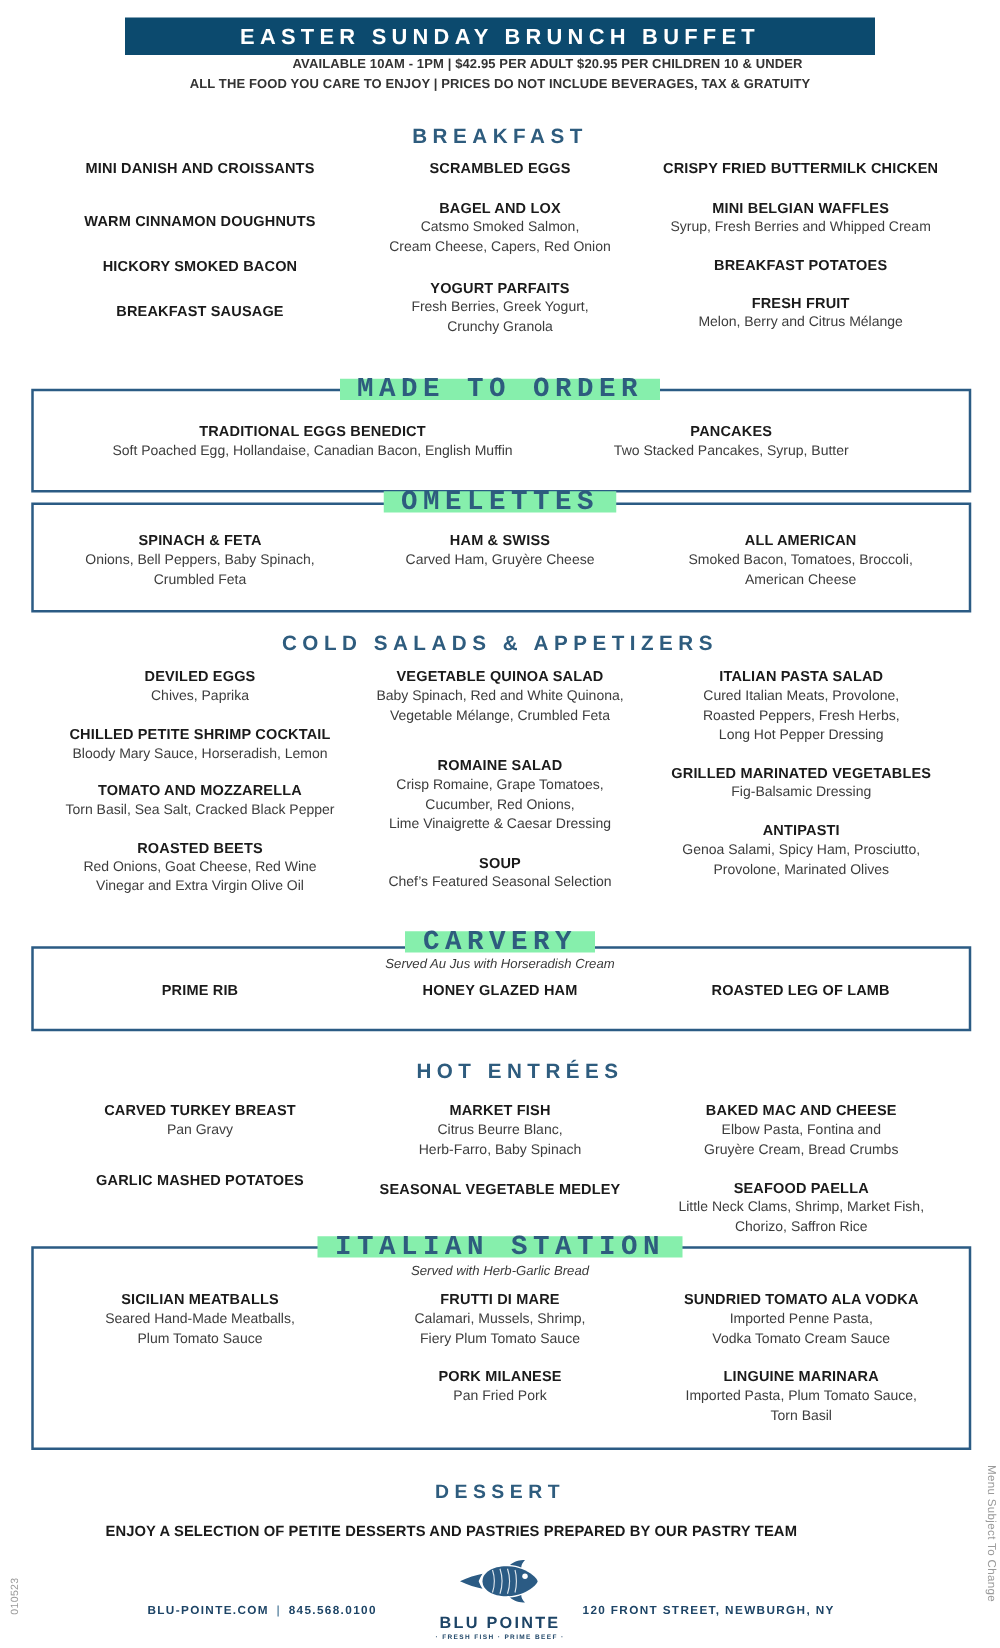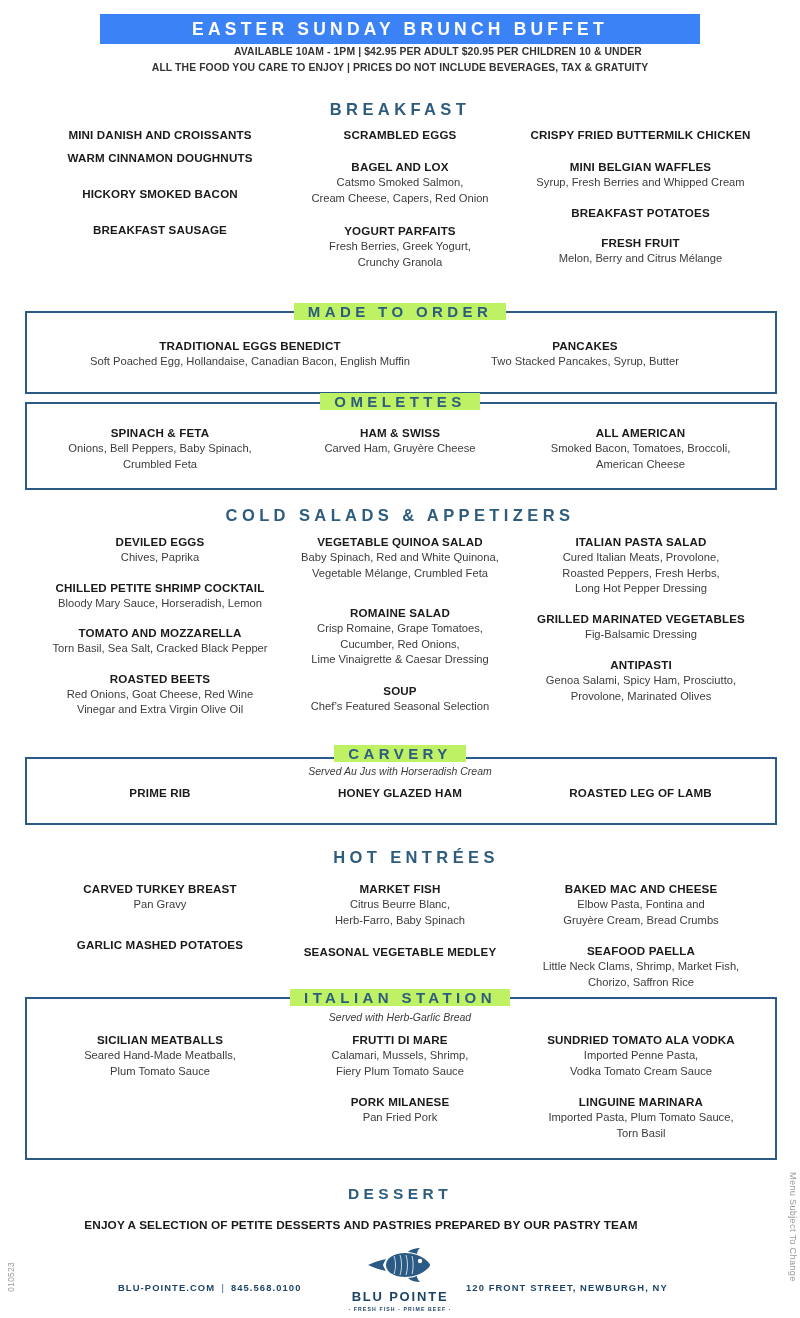--- a/index.html
+++ b/index.html
@@ -21,21 +21,21 @@
     overflow: hidden;
   }
 
   
   .title-bar {
     position: absolute;
     left: 100px;
     top: 14px;
     width: 600px;
     height: 30px;
-    background: #3b82f6;
+    background: #0c4a6e;
     color: #ffffff;
     font-size: 17.5px;
     font-weight: bold;
     letter-spacing: 4.2px;
     text-align: center;
     line-height: 30px;
     box-sizing: border-box;
   }
   .subhead {
     position: absolute;
@@ -63,27 +63,28 @@
   
   .box-head {
     position: absolute;
     left: 0;
     width: 800px;
     text-align: center;
     pointer-events: none;
   }
   .box-head .inner {
     display: inline-block;
-    background: #bef264;
+    background: #86efac;
     padding: 0 14px;
     color: #2e5c7e;
     font-weight: bold;
     letter-spacing: 4.4px;
-    font-size: 15px;
+    font-size: 22px;
     line-height: 17px;
+    font-family: Liberation Mono, monospace;
   }
 
   .subtitle-italic {
     position: absolute;
     left: 0;
     width: 800px;
     text-align: center;
     font-style: italic;
     font-size: 10.5px;
     color: #3a3a3a;
@@ -201,21 +202,21 @@
 
 <div id="page">
 
   <div class="title-bar">EASTER SUNDAY BRUNCH BUFFET</div>
   <div class="subhead l1">AVAILABLE 10AM - 1PM  |  $42.95 PER ADULT  $20.95 PER CHILDREN 10 &amp; UNDER</div>
   <div class="subhead l2">ALL THE FOOD YOU CARE TO ENJOY  |  PRICES DO NOT INCLUDE BEVERAGES, TAX &amp; GRATUITY</div>
 
   <div class="sect-head" style="position:absolute;left:0;width:800px;top:100px;">BREAKFAST</div>
 
   <div class="col" style="left:35px;top:127px;width:250px;">
-    <div class="item" style="margin-bottom:8px;">
+    <div class="item" style="margin-bottom:28px;">
       <div class="item-name">MINI DANISH AND CROISSANTS</div>
     </div>
     <div class="item" style="margin-bottom:21px;">
       <div class="item-name">WARM CINNAMON DOUGHNUTS</div>
     </div>
     <div class="item" style="margin-bottom:21px;">
       <div class="item-name">HICKORY SMOKED BACON</div>
     </div>
     <div class="item">
       <div class="item-name">BREAKFAST SAUSAGE</div>

